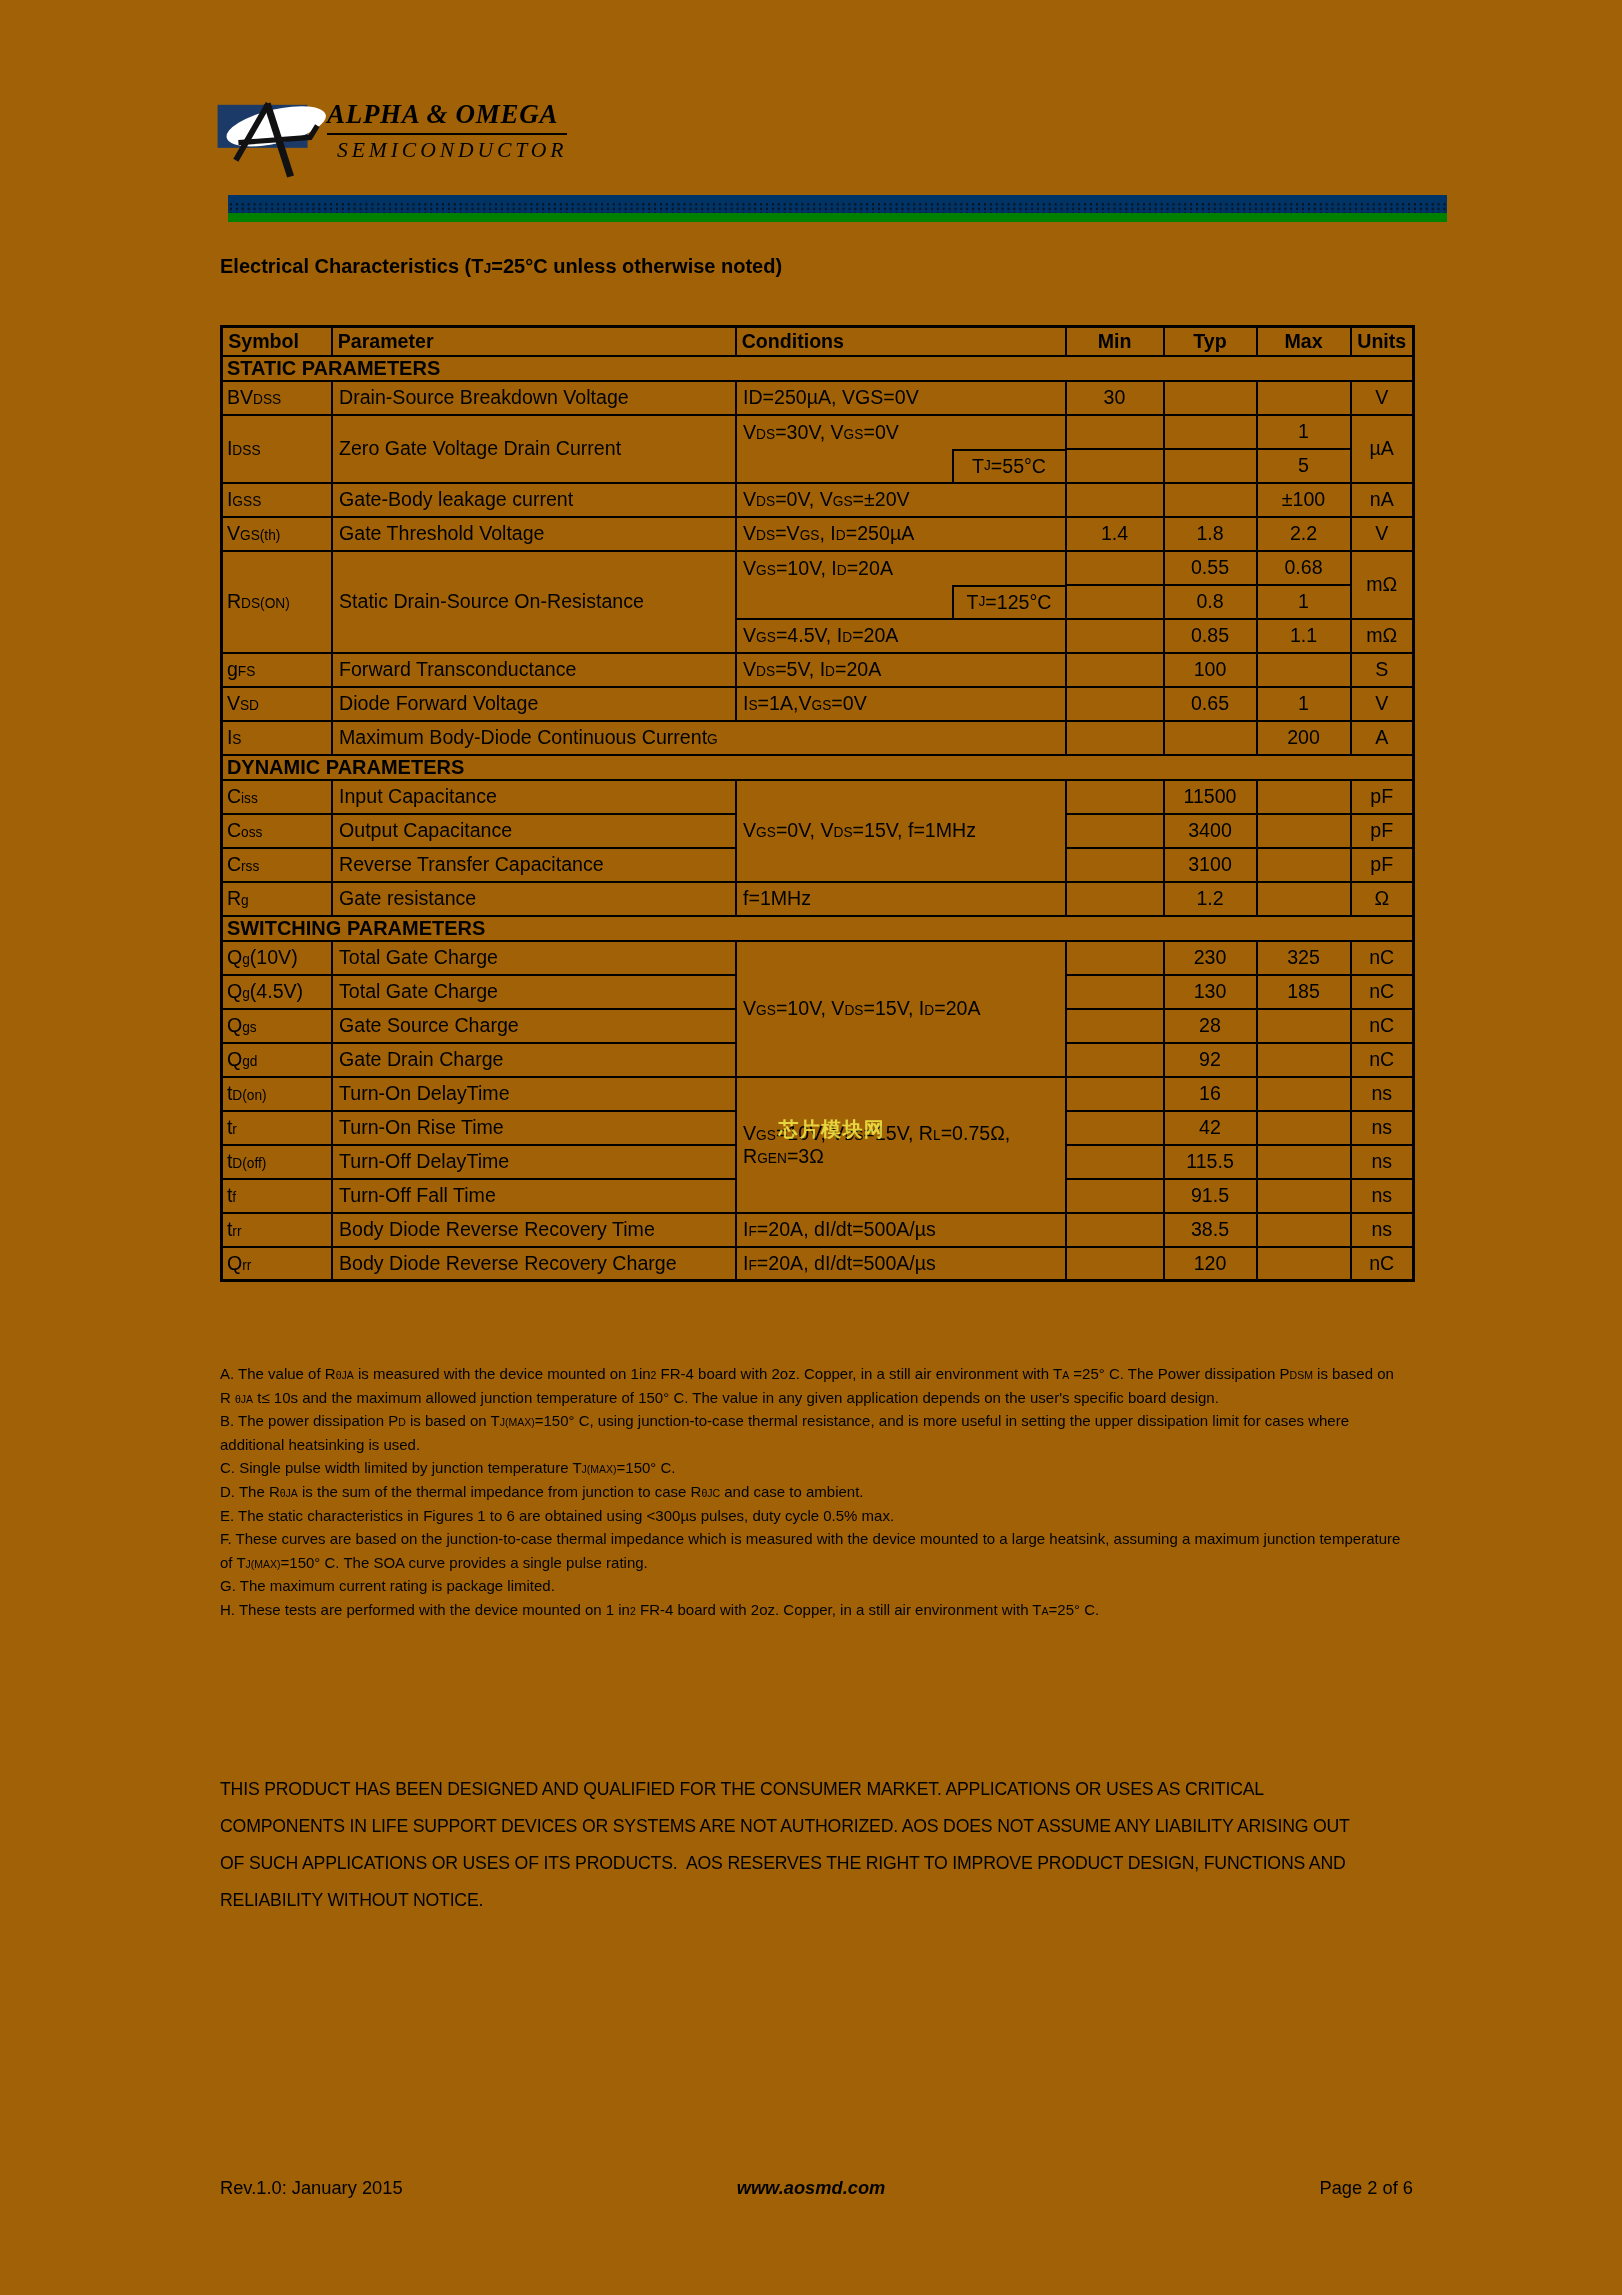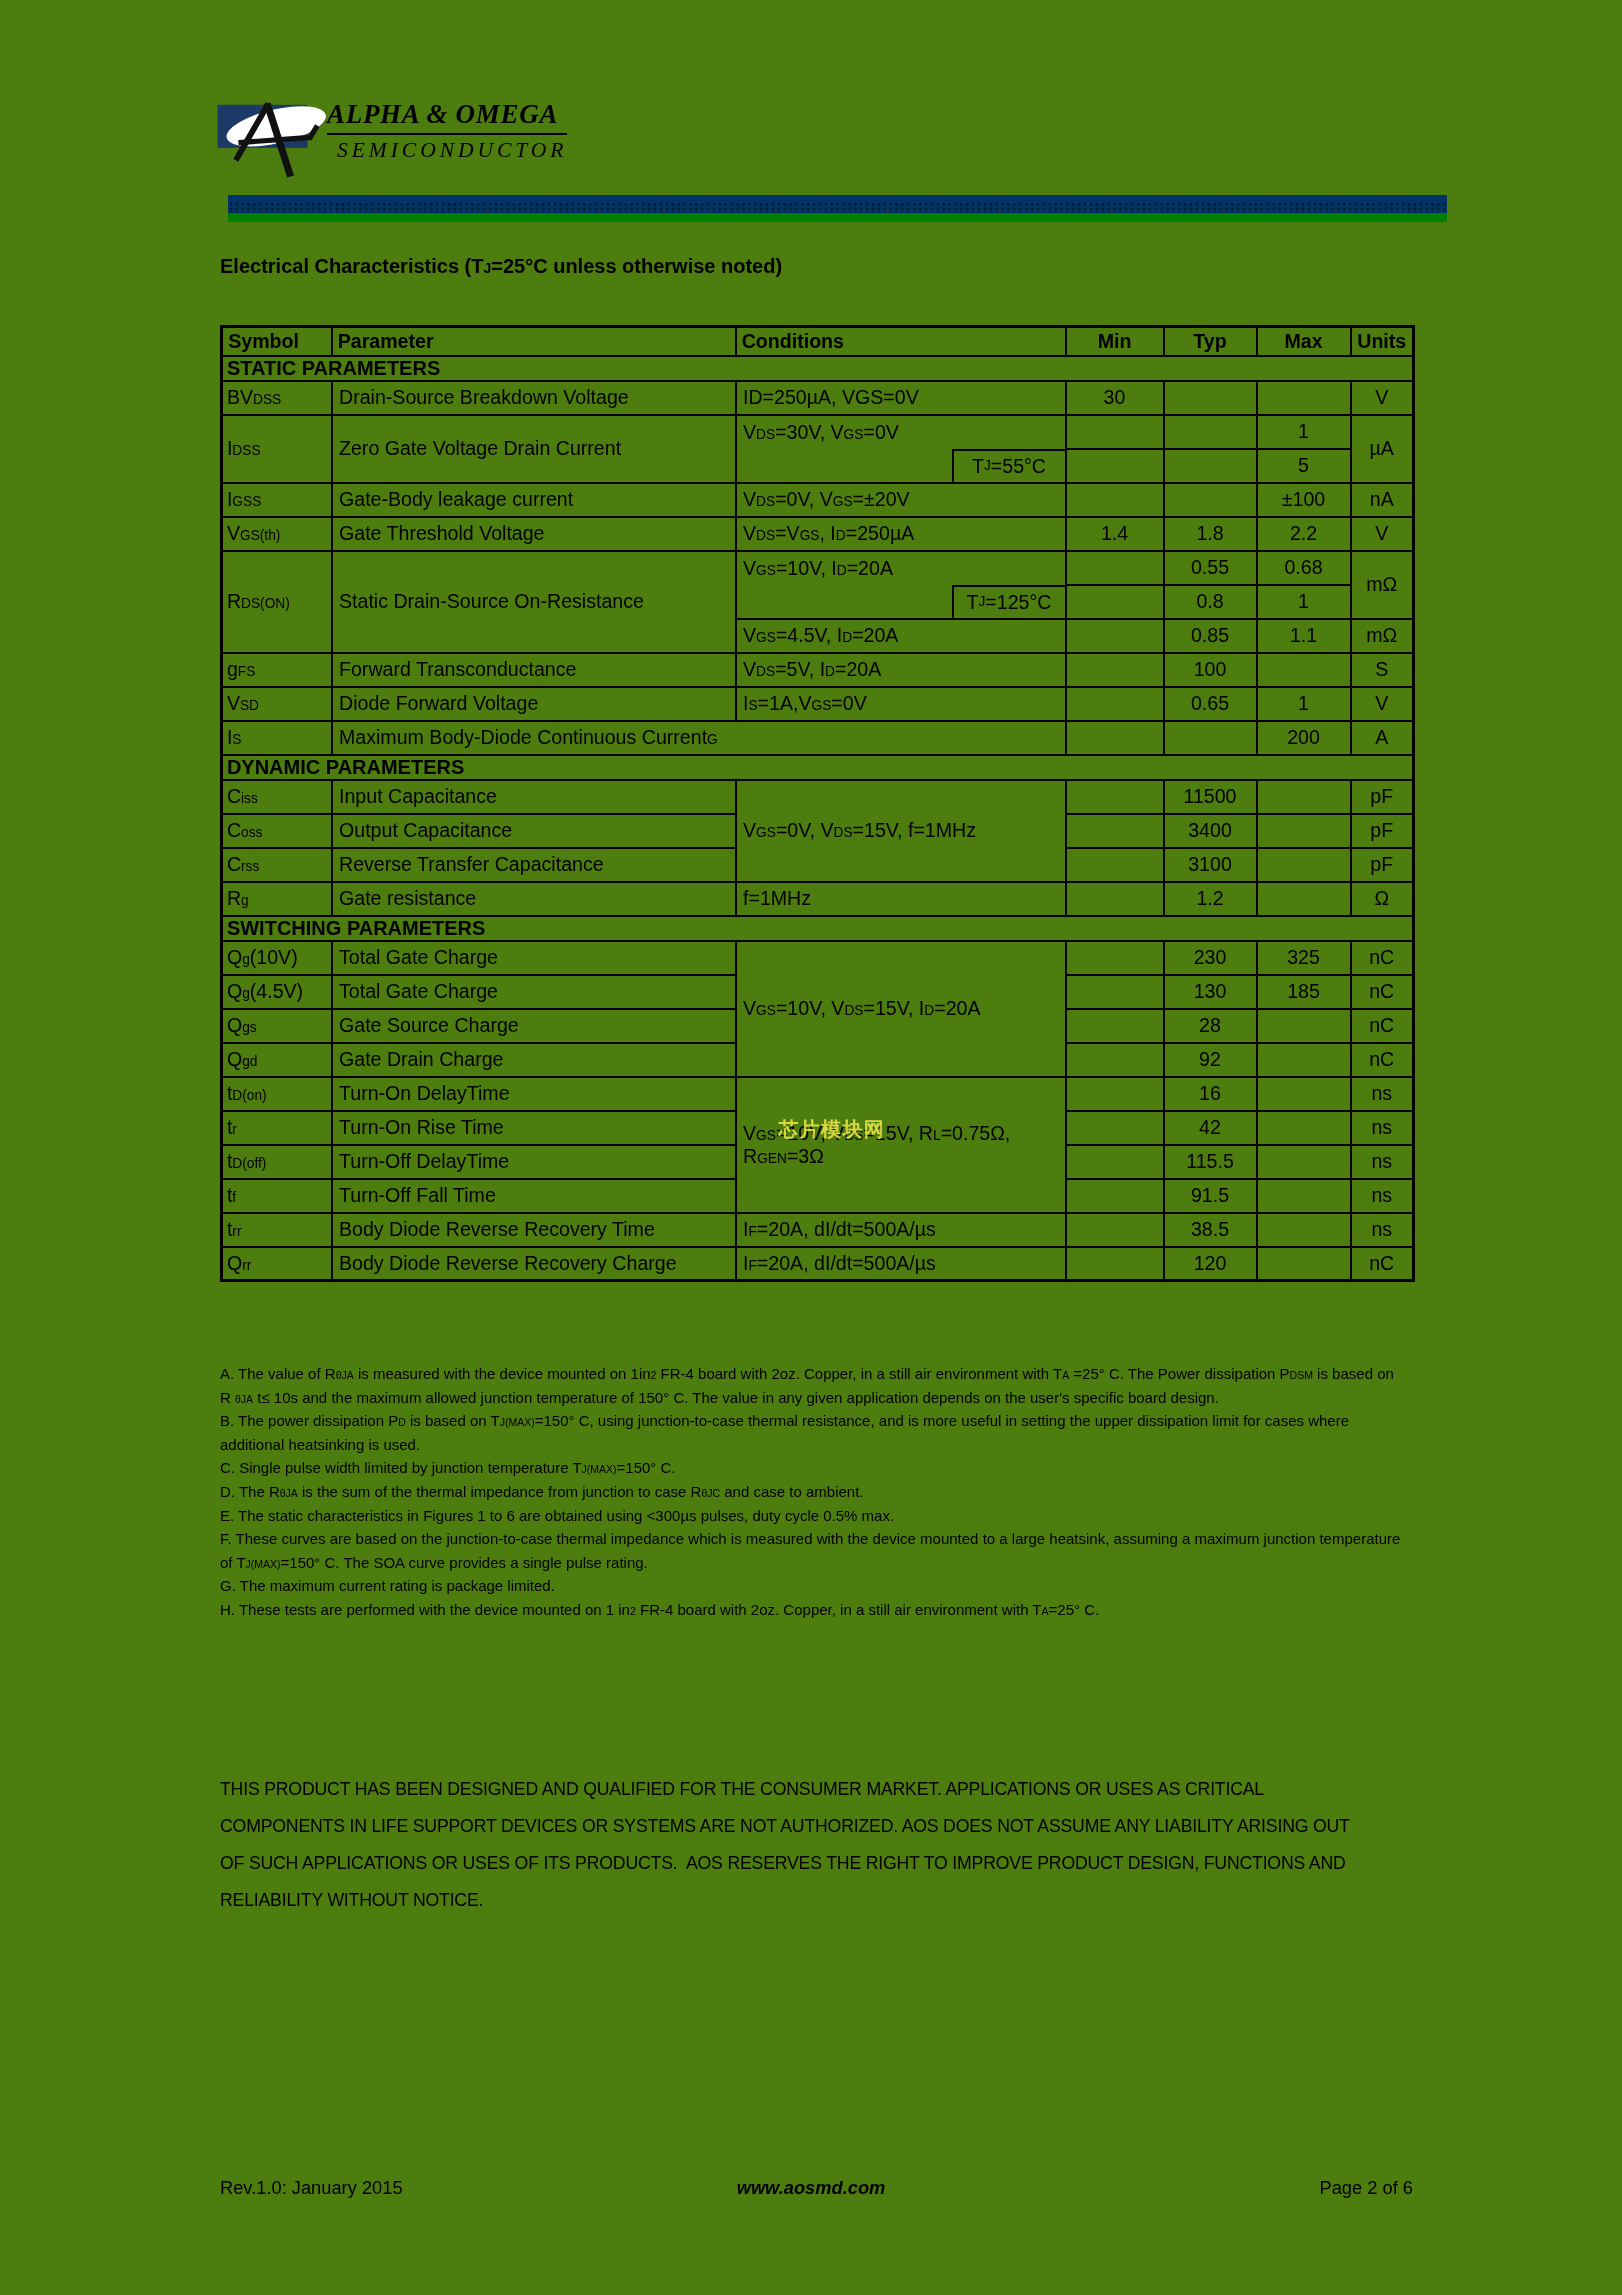--- a/index.html
+++ b/index.html
@@ -1,18 +1,18 @@
 <!DOCTYPE html>
 <html style="font-size:10.5px"><head>
 <meta charset="utf-8">
 <style>
   * { margin:0; padding:0; box-sizing:border-box; }
   body { background:#e8e8e8; }
   .page {
-    position:relative; width:1622px; height:2295px; background:#4d7c0f;
+    position:relative; width:1622px; height:2295px; background:#a16207;
     font-family:"Liberation Sans", sans-serif; color:#000; overflow:hidden;
   }
   sub { font-size:70%; vertical-align:-18%; line-height:0; }
   sup { font-size:70%; vertical-align:38%; line-height:0; }
 
   
   .logo-svg { position:absolute; left:211px; top:97px; }
   .brand-text { position:absolute; left:327px; top:99px; }
   .brand-line1 {
     display:inline-block; font-family:"Liberation Serif", serif;

